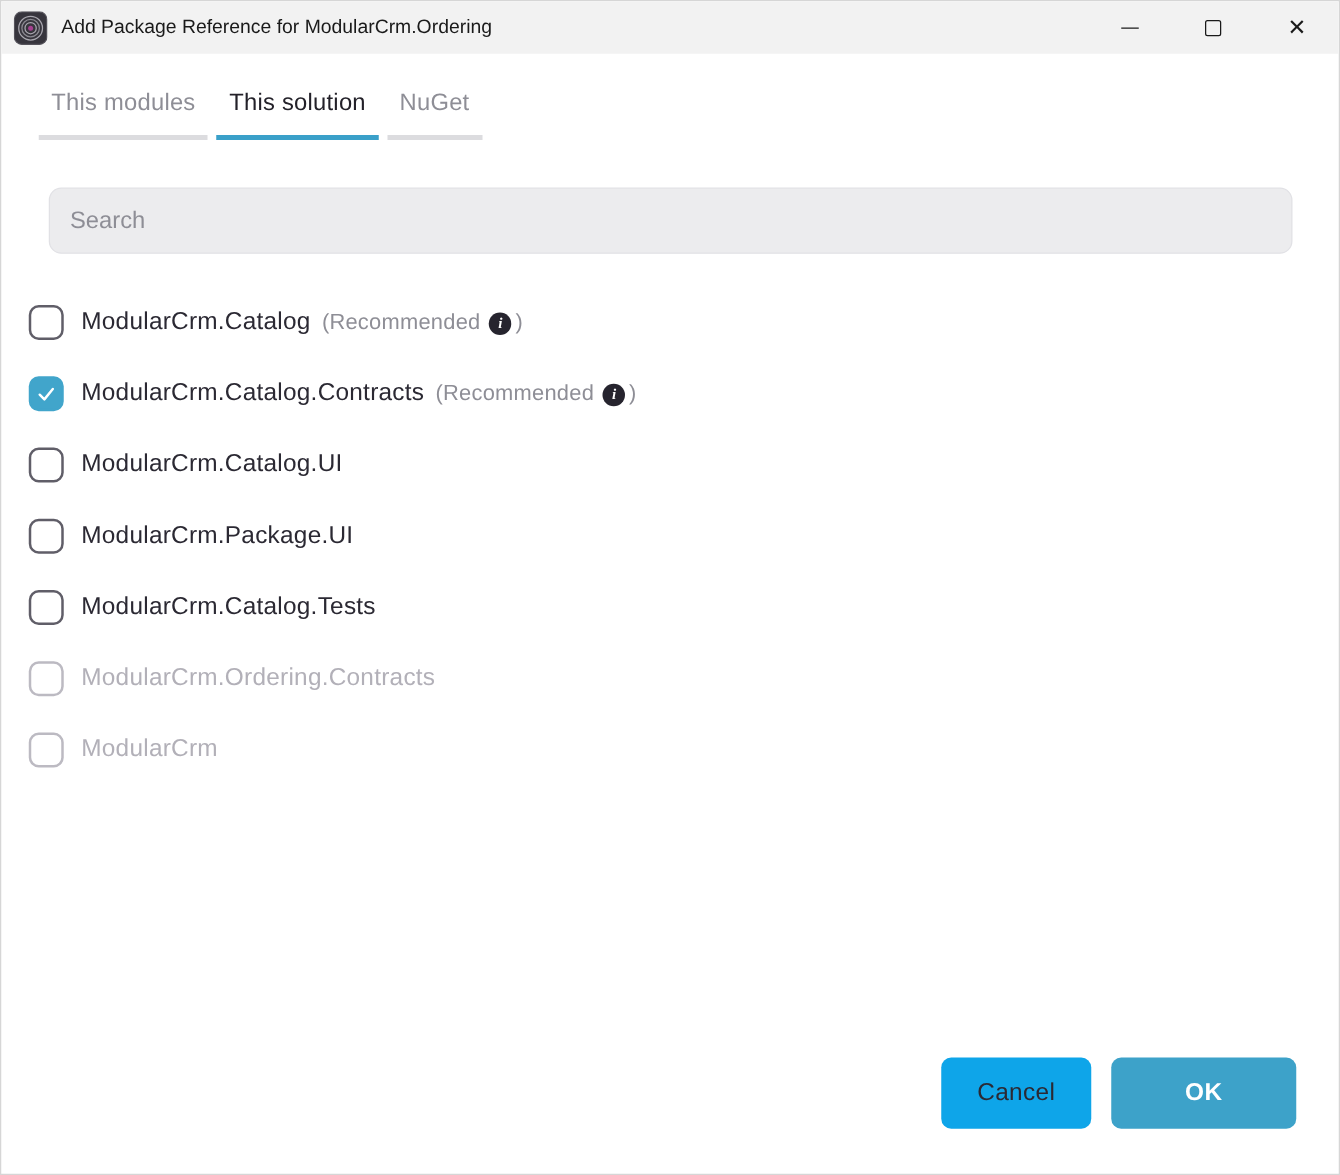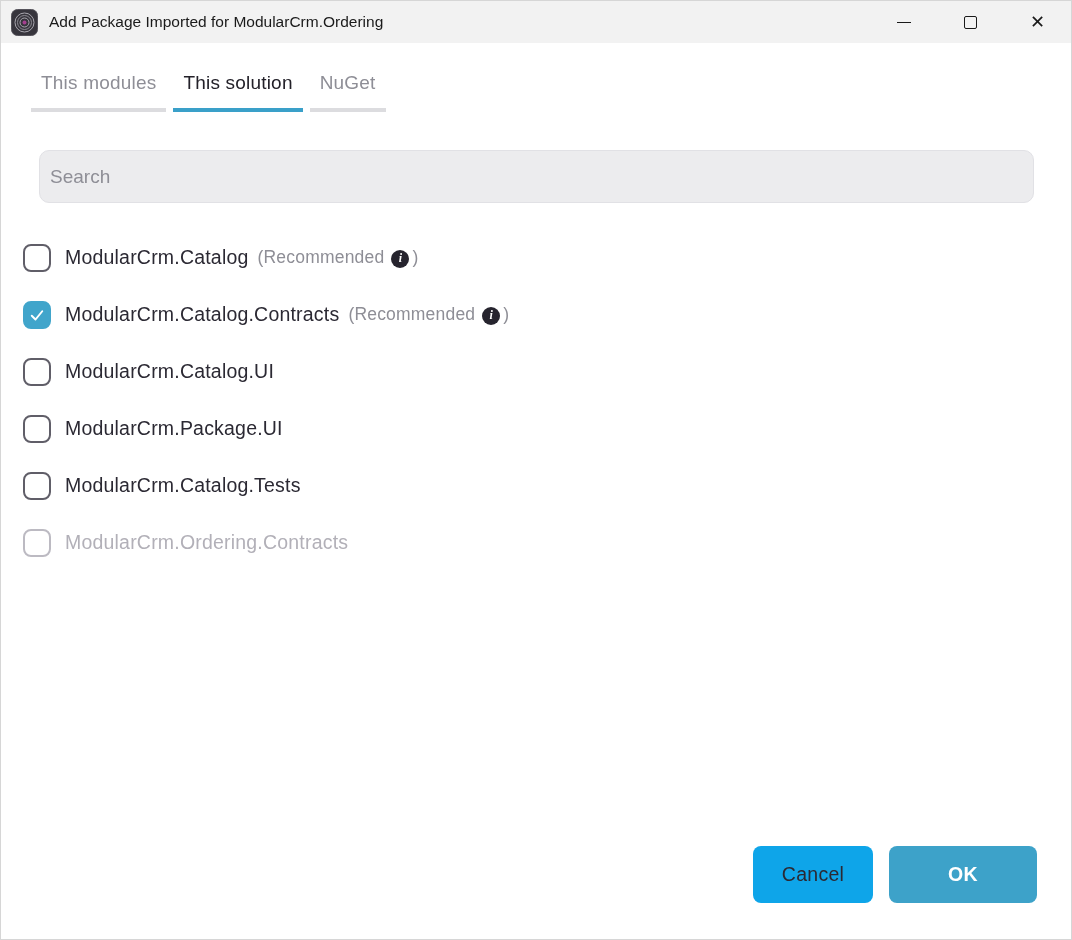--- a/index.html
+++ b/index.html
@@ -89,21 +89,21 @@
   
   .search-wrap {
     margin: 38px 37px 0 38px;
   }
   .search-input {
     width: 100%;
     height: 53px;
     background: #ececee;
     border: 1px solid #e1e1e5;
     border-radius: 10px;
-    padding: 0 10px;
+    padding: 0 16px;
     font-size: 19px;
     font-family: "Liberation Sans", sans-serif;
     color: #2b2933;
     outline: none;
   }
   .search-input::placeholder { color: #8e8e96; opacity: 1; }
 
   
   .pkg-list { margin-top: 26px; }
   .pkg-row {
@@ -198,21 +198,21 @@
 <div class="window">
 
   <div class="titlebar">
     <svg class="app-icon" viewBox="0 0 27 27">
       <rect x="0.5" y="0.5" width="26" height="26" rx="6" fill="#37353d" stroke="#55535b" stroke-width="1"></rect>
       <circle cx="13.5" cy="13.5" r="9.5" fill="none" stroke="#a8a6ae" stroke-width="1"></circle>
       <circle cx="13.5" cy="13.5" r="7" fill="none" stroke="#8a8890" stroke-width="1"></circle>
       <circle cx="13.5" cy="13.5" r="4.5" fill="none" stroke="#a8a6ae" stroke-width="1"></circle>
       <circle cx="13.5" cy="13.5" r="2" fill="#a43f8f"></circle>
     </svg>
-    <span class="title-text">Add Package Imported for ModularCrm.Ordering</span>
+    <span class="title-text">Add Package Reference for ModularCrm.Ordering</span>
     <div class="win-controls">
       <div class="win-btn">
         <span class="glyph-min"></span>
       </div>
       <div class="win-btn">
         <span class="glyph-max"></span>
       </div>
       <div class="win-btn">
         <span class="glyph-close">✕</span>
       </div>
@@ -284,20 +284,27 @@
   </div>
 
   <div class="pkg-row disabled">
     <span class="checkbox">
       
     </span>
     <span class="pkg-name">ModularCrm.Ordering.Contracts</span>
 
   </div>
 
+  <div class="pkg-row disabled">
+    <span class="checkbox">
+      
+    </span>
+    <span class="pkg-name">ModularCrm</span>
+
+  </div>
 </div>
 
   <div class="footer">
     <button class="btn btn-cancel">Cancel</button>
     <button class="btn btn-ok">OK</button>
   </div>
 
 </div>
 
 </body></html>

